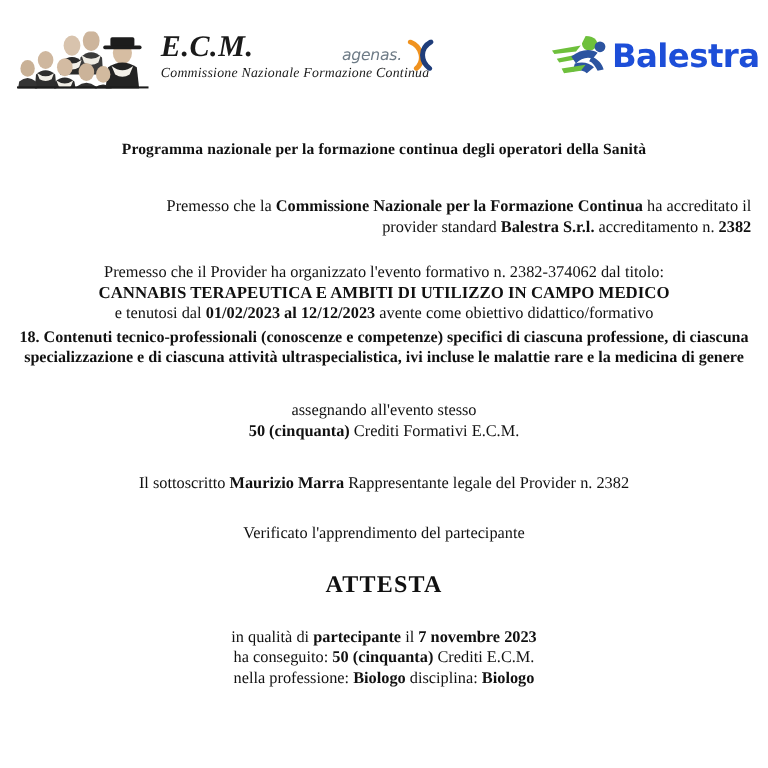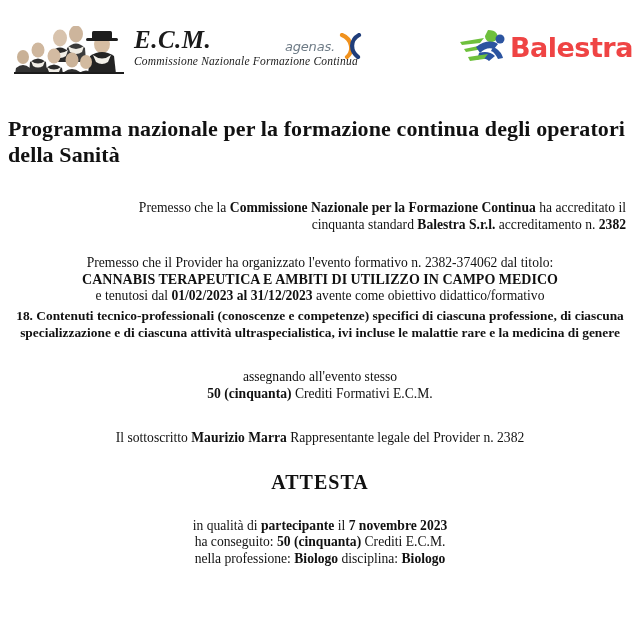--- a/index.html
+++ b/index.html
@@ -96,30 +96,30 @@
   .balestra-mark {
     width: 58px;
     height: 40px;
     position: relative;
     flex: none;
   }
   .balestra-word {
     font-family: "DejaVu Sans", sans-serif;
     font-weight: bold;
     font-size: 27px;
-    color: #ef4444;
+    color: #1d4ed8;
     letter-spacing: -0.5px;
     line-height: 1;
     margin-left: -6px;
   }
 
   
   .doc-title {
-    text-align: left;
-    font-size: 22px;
+    text-align: center;
+    font-size: 13px;
     font-weight: bold;
     margin: 38px 8px 12px 8px;
     letter-spacing: 0.1px;
   }
 
   .para {
     text-align: center;
     font-size: 13.6px;
     line-height: 16.6px;
     margin: 0 14px;
@@ -214,40 +214,41 @@
         </svg>
       </span>
       <span class="balestra-word">Balestra</span>
     </div>
   </div>
 
   <div class="doc-title">Programma nazionale per la formazione continua degli operatori della Sanità</div>
 
   <div class="para blk-premessa">
     <span>Premesso che la </span><b>Commissione Nazionale per la Formazione Continua</b><span> ha accreditato il</span><br>
-    <span>cinquanta standard </span><b>Balestra S.r.l.</b><span>  accreditamento n. </span><b>2382</b>
+    <span>provider standard </span><b>Balestra S.r.l.</b><span>  accreditamento n. </span><b>2382</b>
   </div>
 
   <div class="para blk-evento">
     <span>Premesso che il Provider ha organizzato l'evento formativo n. </span><span> 2382-374062</span><span> dal titolo:</span><br>
     <b class="title-evento">CANNABIS TERAPEUTICA E AMBITI DI UTILIZZO IN CAMPO MEDICO</b><br>
-    <span>e tenutosi dal </span><b>01/02/2023 al 31/12/2023</b><span> avente come obiettivo didattico/formativo</span><br>
+    <span>e tenutosi dal </span><b>01/02/2023 al 12/12/2023</b><span> avente come obiettivo didattico/formativo</span><br>
   </div>
 
   <div class="para blk-obiettivo">18. Contenuti tecnico-professionali (conoscenze e competenze) specifici di ciascuna professione, di ciascuna specializzazione e di ciascuna attività ultraspecialistica, ivi incluse le malattie rare e la medicina di genere</div>
 
   <div class="para blk-crediti">
     <span>assegnando all'evento stesso</span><br>
     <b>50 (cinquanta)</b><span> Crediti Formativi E.C.M.</span>
   </div>
 
   <div class="para blk-sottoscritto">
     <span>Il sottoscritto </span><b>Maurizio Marra</b><span> Rappresentante legale del Provider n. 2382</span>
   </div>
 
+  <div class="para blk-verificato">Verificato l'apprendimento del partecipante</div>
 
   <div class="attesta">ATTESTA</div>
 
 
   <div class="para blk-qualita">
     <span>in qualità di </span><b>partecipante</b><span>  il  </span><b>7 novembre 2023</b><br>
     <span>ha conseguito: </span><b>50 (cinquanta)</b><span> Crediti E.C.M.</span><br>
     <span>nella professione: </span><b>Biologo</b><span> disciplina: </span><b>Biologo</b>
   </div>
 

